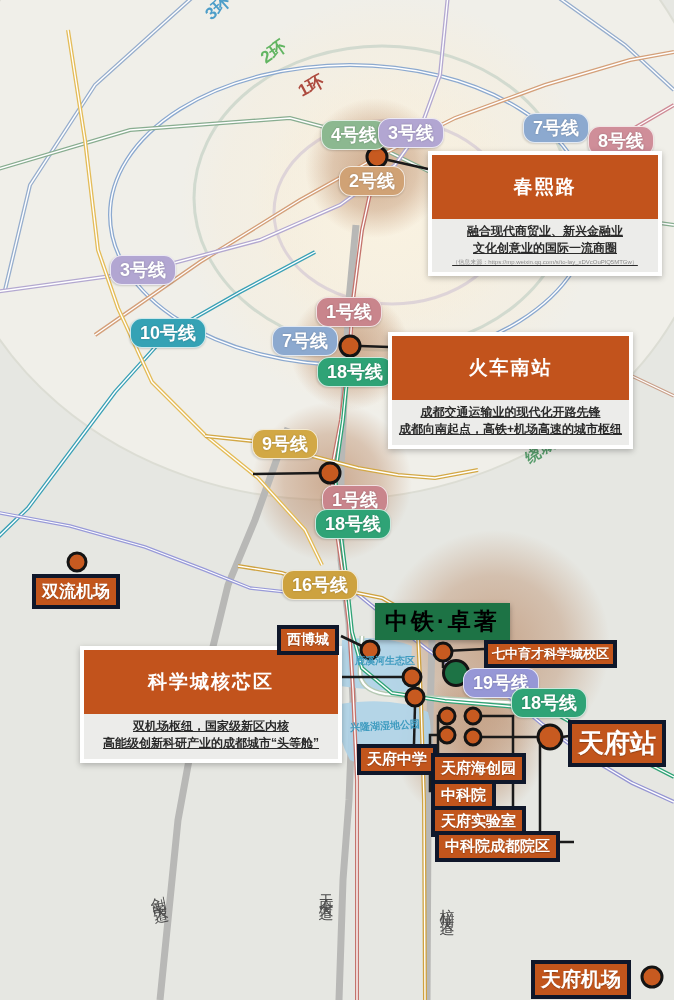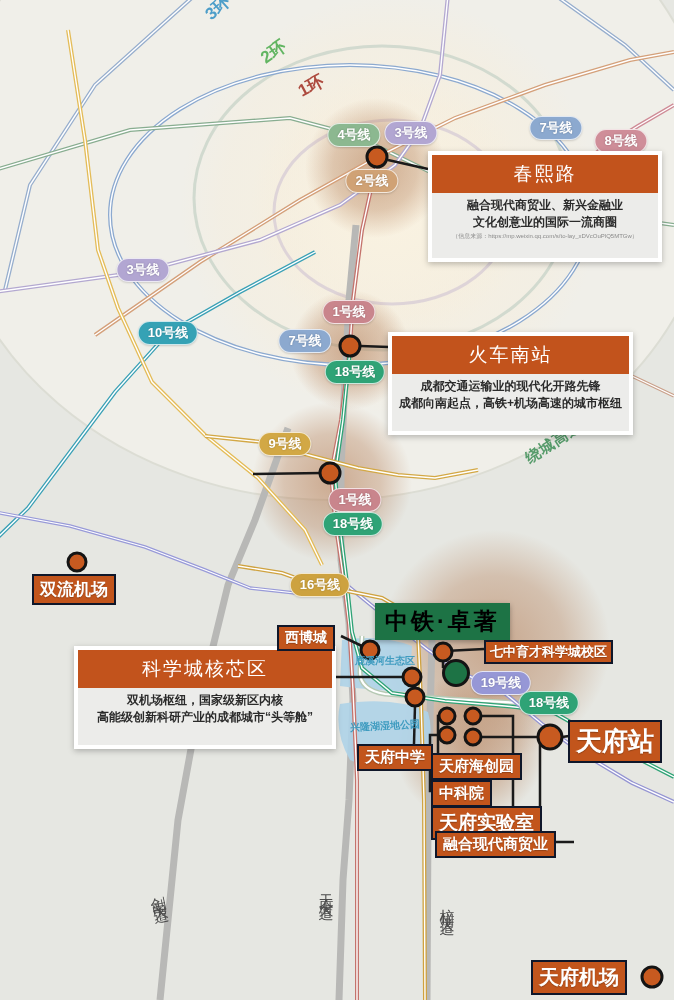--- a/index.html
+++ b/index.html
@@ -6,37 +6,37 @@
   body{font-family:"Liberation Sans","DejaVu Sans",sans-serif;}
   #stage{position:relative;width:674px;height:1000px;overflow:hidden;background:#e6e7e2;}
   #map-svg{position:absolute;left:0;top:0;}
   .abs{position:absolute;}
   
   .ring-label{font-weight:bold;font-size:17px;transform-origin:left top;white-space:nowrap;}
   .exp-label{font-weight:bold;font-size:15px;color:#569b6a;transform-origin:left top;white-space:nowrap;letter-spacing:1px;}
   .road-label{writing-mode:vertical-rl;color:#4c4c4c;font-size:15px;letter-spacing:4px;font-weight:500;white-space:nowrap;}
   .water-label{color:#3f9cc0;font-size:10px;font-weight:bold;white-space:nowrap;}
   
-  .badge{transform:translate(-50%,-50%);color:#fff;font-weight:bold;font-size:13px;
+  .badge{transform:translate(-50%,-50%);color:#fff;font-weight:bold;font-size:18px;
          padding:2px 9px;border-radius:12px;white-space:nowrap;border:1px solid rgba(255,255,255,.75);
          text-shadow:0 0 2px rgba(0,0,0,.25);box-shadow:0 1px 2px rgba(0,0,0,.15);}
   .line1{background:#c9858c;} .line2{background:#d0a275;} .line3{background:#b2a6d2;}
   .line4{background:#8cb890;} .line7{background:#8ca9cf;} .line8{background:#cf8e99;}
   .line9{background:#d2a845;} .line10{background:#35a2b5;} .line16{background:#cda23f;}
   .line18{background:#2fa376;} .line19{background:#9697d6;}
   
   .callout{background:#fff;padding:4px;box-shadow:0 2px 6px rgba(0,0,0,.25);}
-  .callout .hd{background:#c2531c;color:#fff;font-weight:normal;font-size:19px;text-align:center;
-               padding:6px 4px;letter-spacing:2px;}
+  .callout .hd{background:#c2531c;color:#fff;font-weight:bold;font-size:19px;text-align:center;
+               padding:19px 4px;letter-spacing:2px;}
   .callout .bd{background:#ececea;color:#2b2b2b;font-weight:bold;font-size:12px;line-height:1.45;
-               text-align:center;padding:4px 2px 18px 2px;}
+               text-align:center;padding:4px 2px 6px 2px;text-decoration:underline;}
   .callout .src{font-size:6px;color:#8a8a8a;text-align:center;font-weight:normal;letter-spacing:0;}
   
   .poi{background:#c2551c;color:#fff;font-weight:bold;white-space:nowrap;
-       padding:2px 6px;border:2px solid #0f172a;text-shadow:0 1px 1px rgba(0,0,0,.25);}
+       padding:2px 6px;border:4px solid #0f172a;text-shadow:0 1px 1px rgba(0,0,0,.25);}
   .project-box{background:#1d7345;color:#000000;font-weight:bold;font-size:23px;letter-spacing:3px;
        text-align:center;padding:3px 10px;white-space:nowrap;box-shadow:0 2px 5px rgba(0,0,0,.3);}
 </style>
 </head>
 <body>
 
 <div id="stage">
 
   <svg id="map-svg" width="674" height="1000" viewBox="0 0 674 1000">
     <defs>
@@ -199,35 +199,35 @@
 
   <div class="abs callout" style="left:388px;top:332px;width:237px;">
     <div class="hd">火车南站</div>
     <div class="bd">
       <div>成都交通运输业的现代化开路先锋</div>
       <div>成都向南起点，高铁+机场高速的城市枢纽</div>
     </div>
   </div>
 
 
-  <div class="abs callout" style="left:74px;top:646px;width:254px;">
+  <div class="abs callout" style="left:80px;top:646px;width:254px;">
     <div class="hd">科学城核芯区</div>
     <div class="bd">
       <div>双机场枢纽，国家级新区内核</div>
       <div>高能级创新科研产业的成都城市“头等舱”</div>
     </div>
   </div>
 
   <div class="abs project-box" style="left:375px;top:603px;">中铁·卓著</div>
 
   <div class="abs poi" style="left:277px;top:625px;font-size:14px;">西博城</div>
   <div class="abs poi" style="left:484px;top:640px;font-size:13px;padding:1px 4px;">七中育才科学城校区</div>
   <div class="abs poi" style="left:357px;top:744px;font-size:15px;">天府中学</div>
   <div class="abs poi" style="left:431px;top:753px;font-size:15px;">天府海创园</div>
   <div class="abs poi" style="left:431px;top:780px;font-size:15px;">中科院</div>
-  <div class="abs poi" style="left:431px;top:806px;font-size:19px;">天府实验室</div>
-  <div class="abs poi" style="left:435px;top:831px;font-size:15px;">融合现代商贸业</div>
+  <div class="abs poi" style="left:431px;top:806px;font-size:15px;">天府实验室</div>
+  <div class="abs poi" style="left:435px;top:831px;font-size:15px;">中科院成都院区</div>
 
   <div class="abs poi" style="left:32px;top:574px;font-size:17px;">双流机场</div>
   <div class="abs poi" style="left:568px;top:720px;font-size:26px;">天府站</div>
   <div class="abs poi" style="left:531px;top:960px;font-size:20px;">天府机场</div>
 
 </div>
 
 </body></html>

